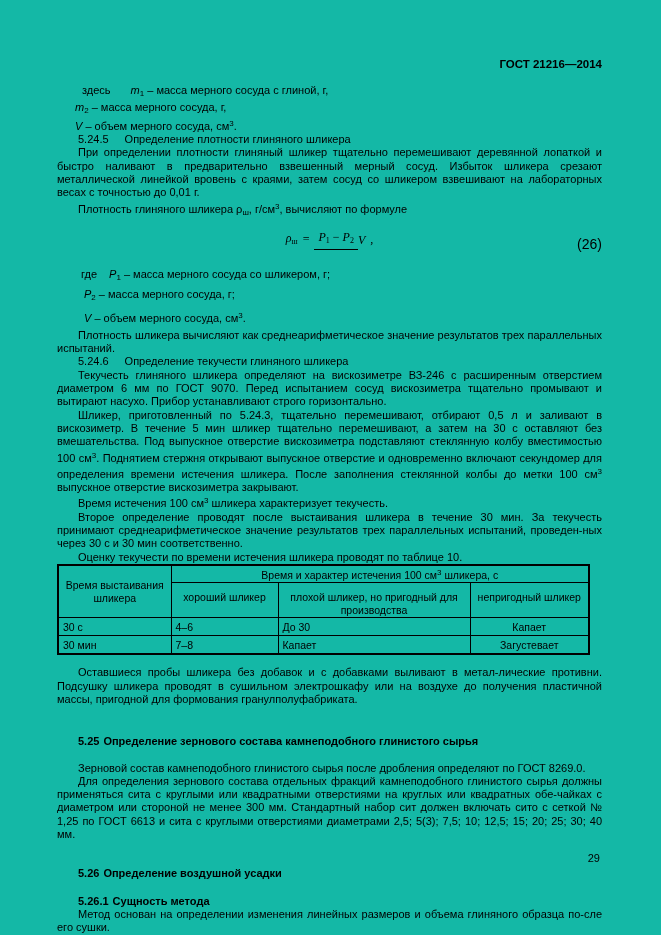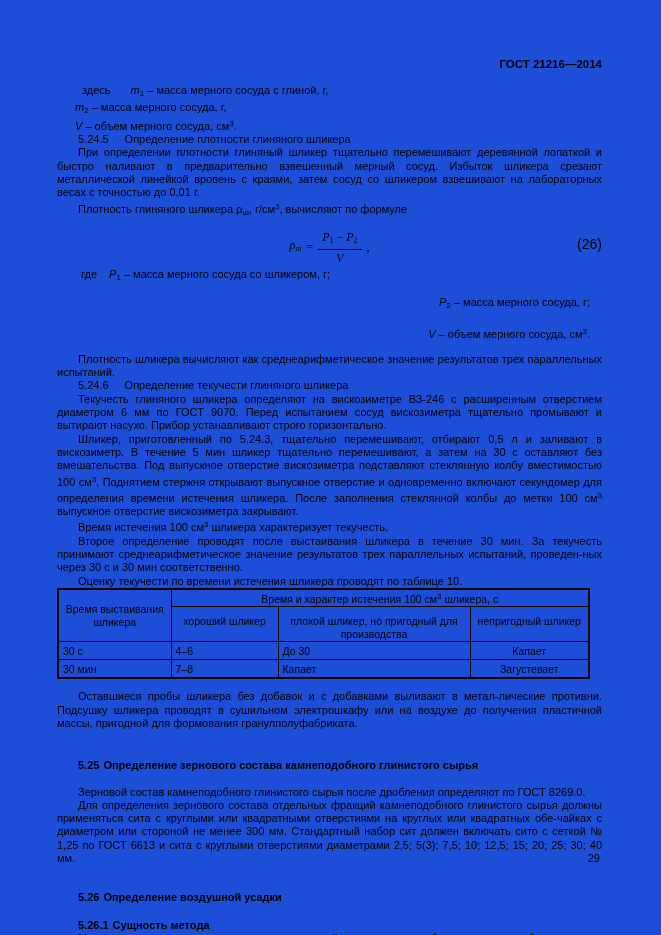--- a/index.html
+++ b/index.html
@@ -1,19 +1,19 @@
 <!DOCTYPE html>
 <html><head>
 <meta charset="utf-8">
 <style>
   html,body { margin:0; padding:0; background:#fff; }
   .page {
     position:relative;
     width:661px; height:935px;
-    background:#1d4ed8; color:#000;
+    background:#14b8a6; color:#000;
     font-family:"Liberation Sans","DejaVu Sans",sans-serif;
     font-size:11px; line-height:13.3px;
     overflow:hidden;
   }
   .content { position:absolute; left:57px; top:58px; width:545px; }
 
   .doc-header { font-weight:bold; font-size:11.5px; text-align:right; margin-bottom:13px; }
 
   .p { margin:0; text-align:justify; text-indent:21px; }
   .p-plain { margin:0; }
@@ -29,28 +29,28 @@
   .h-main .h-num { margin-right:4px; }
   .h-main.s525 { margin:29px 0 13px; }
   .h-main.s526 { margin:26px 0 14px; }
 
   .formula-row { position:relative; margin:7px 0 4px; text-align:center; height:38px; }
   .formula {
     display:inline-flex; align-items:center; gap:5px;
     font-family:"Liberation Serif","DejaVu Serif",serif; font-size:12px;
     vertical-align:middle; margin-top:4px;
   }
-  .frac { display:inline-flex; flex-direction:column; align-items:center; line-height:14px; }
+  .frac { display:inline-flex; flex-direction:row; align-items:center; line-height:14px; }
   .frac .num { border-bottom:1px solid #000; padding:0 4px 1px; }
   .frac .den { padding-top:1px; }
   .formula-label { position:absolute; right:0; top:12px; font-family:"Liberation Sans",sans-serif; font-size:14px; }
 
   .where-first { margin:0; }
   .where-intro { margin-right:12px;padding-left:24px; }
-  .where-line { margin:12px; padding-left:23px;text-align:right; }
+  .where-line { margin:4px; padding-left:23px; }
 
   sub { font-size:8px; vertical-align:-2px; }
   sup { font-size:8px; vertical-align:4px; }
 
   .table-caption { margin-top:10px; margin-bottom:3px; white-space:pre; }
   table.t10 {
     border-collapse:collapse; table-layout:fixed; width:531px;
     font-size:10.5px; line-height:12.5px;
     border:2px solid #000;
   }

